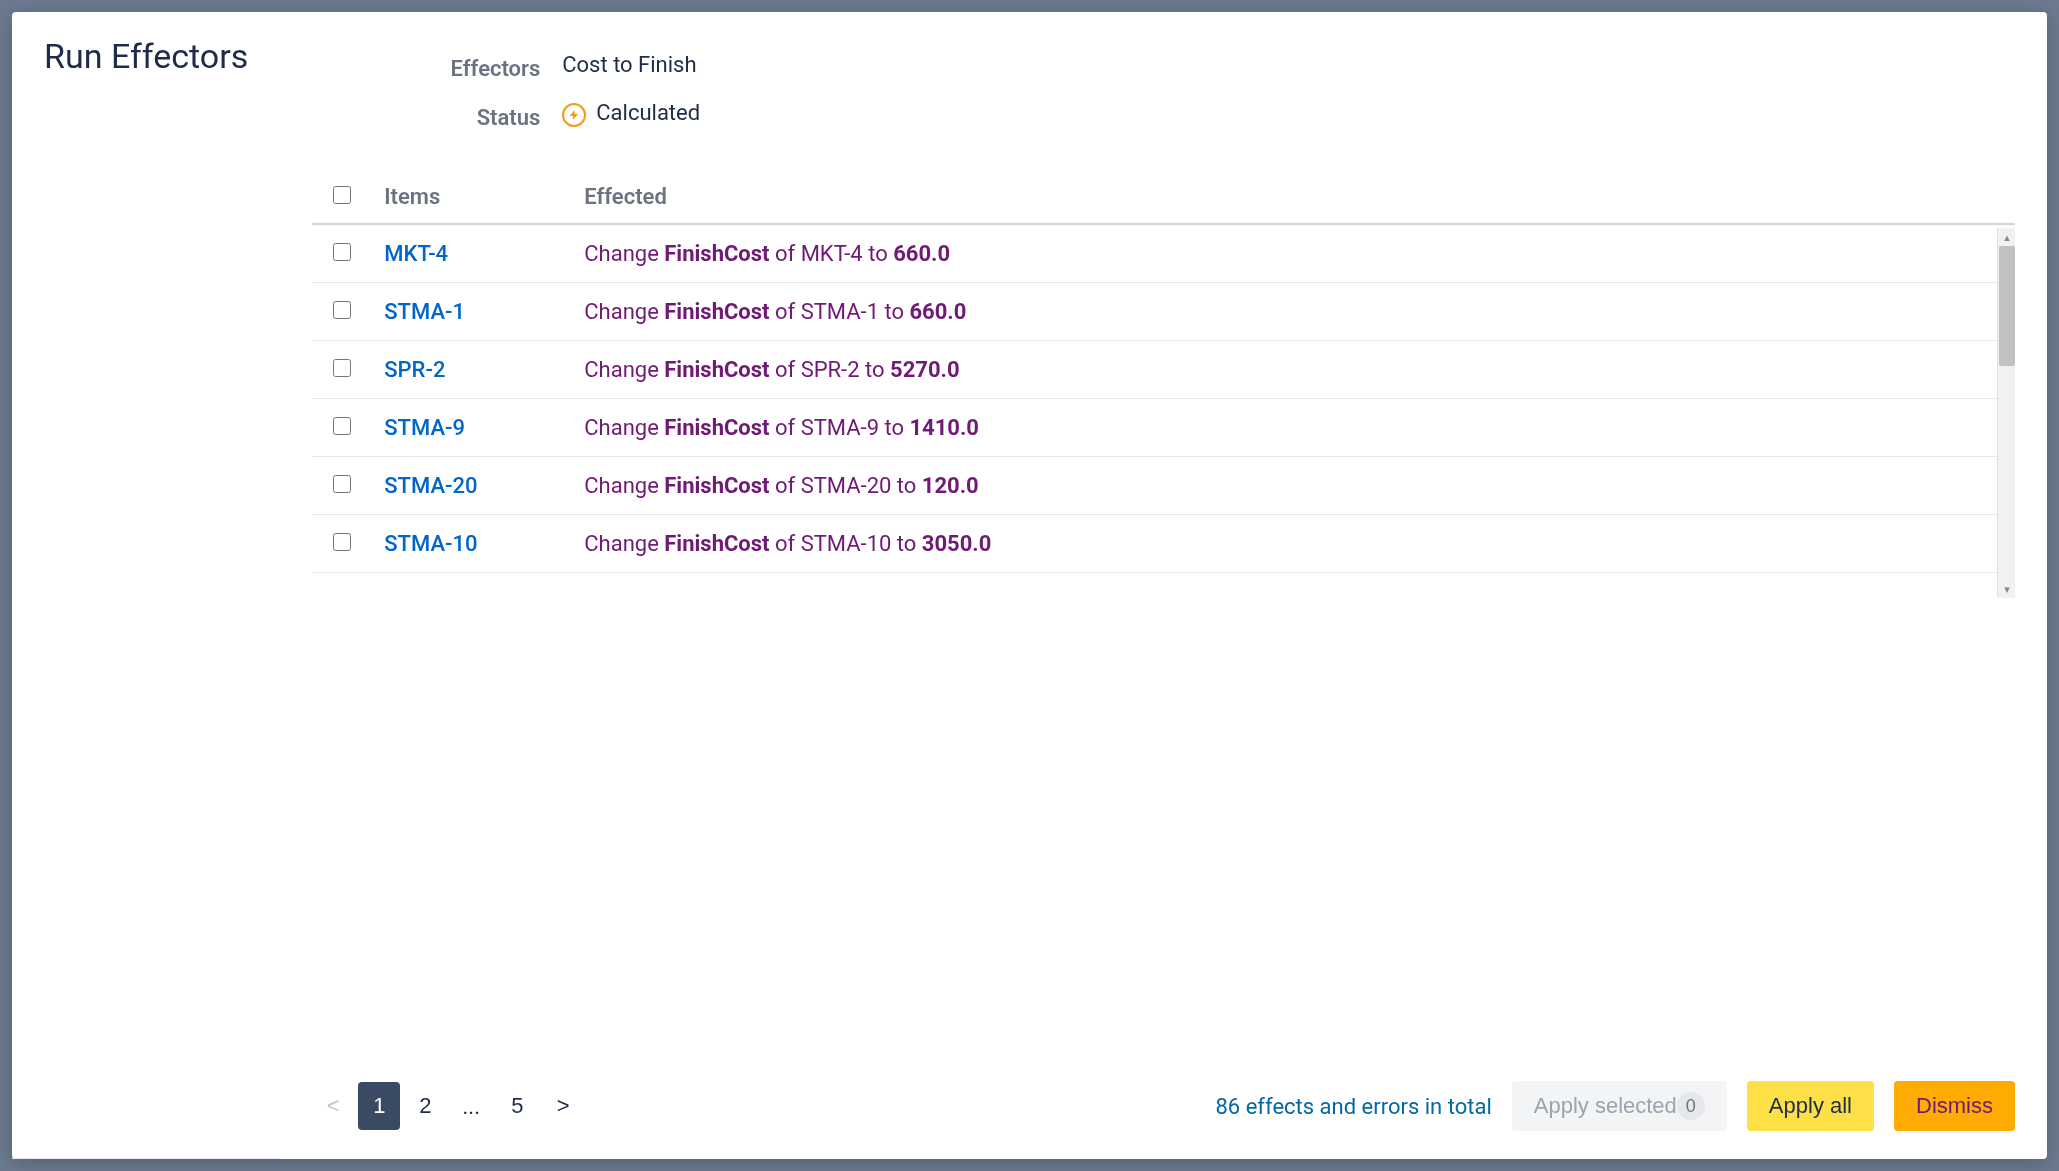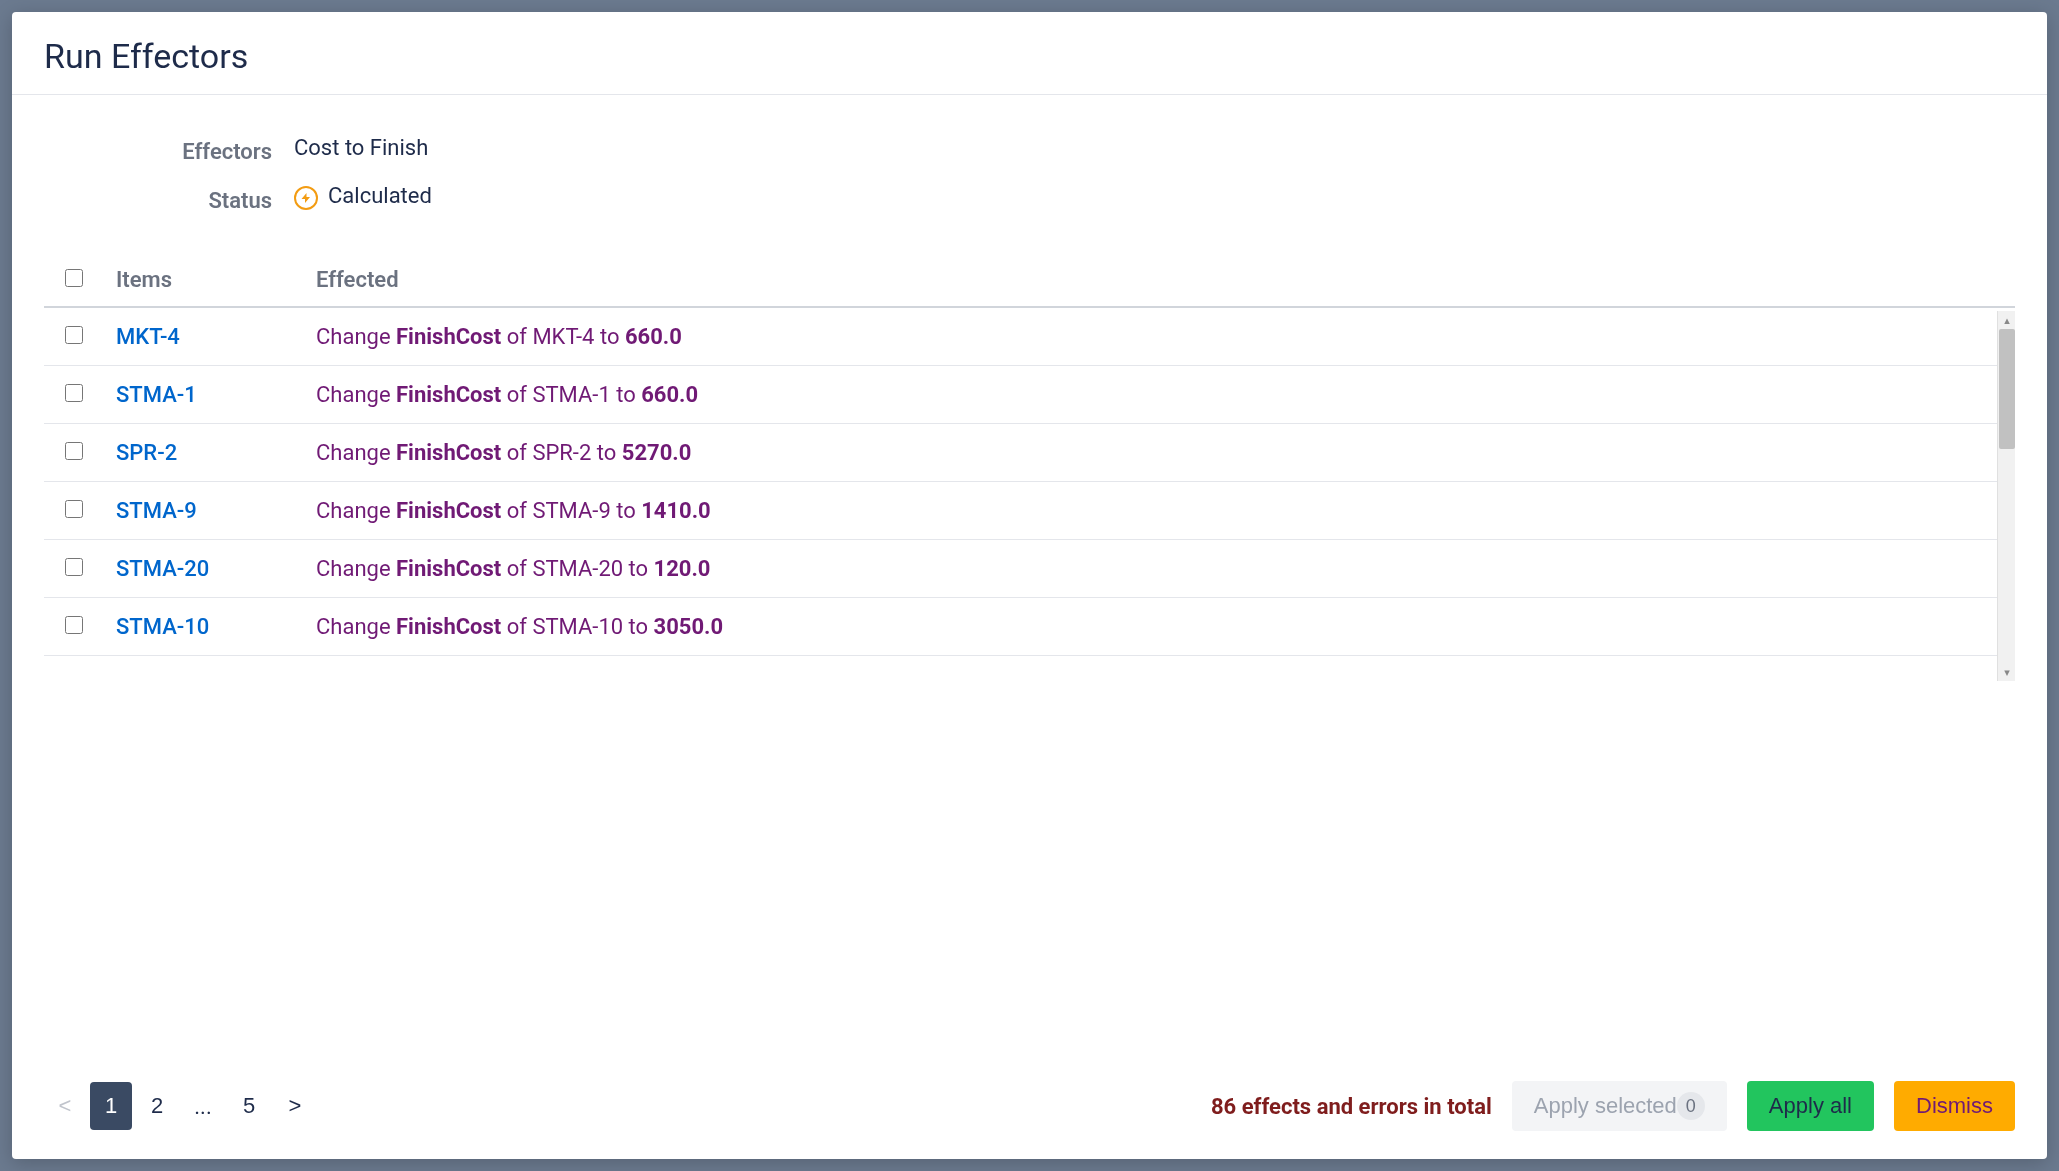--- a/index.html
+++ b/index.html
@@ -16,21 +16,21 @@
       font-size: 22px;
     }
     
     .modal {
       background: #fff;
       border-radius: 4px;
       box-shadow: 0 4px 20px rgba(0,0,0,0.2);
       width: 100%;
       min-height: calc(100vh - 24px);
       display: flex;
-      flex-direction: column;
+      flex-direction: row;
     }
     
     .modal-header {
       padding: 24px 32px 18px 32px;
       border-bottom: 1px solid #e4e6eb;
     }
     
     .modal-title {
       font-size: 34px;
       font-weight: 400;
@@ -228,23 +228,22 @@
       justify-content: center;
       font-size: 22px;
       color: #1e2b4a;
     }
     
     .footer-spacer {
       flex: 1;
     }
     
     .total-text {
-      color: #7f1d1d;
-      font-size: 22px;
-      font-weight: bold;
+      color: #0369a1;
+      font-size: 22px;
     }
     
     .btn {
       height: 50px;
       padding: 0 22px;
       border-radius: 4px;
       border: none;
       font-size: 22px;
       cursor: pointer;
       display: flex;
@@ -263,21 +262,21 @@
       height: 28px;
       display: inline-flex;
       align-items: center;
       justify-content: center;
       border-radius: 14px;
       font-size: 18px;
       padding: 0 8px;
     }
     
     .btn-apply-all {
-      background: #22c55e;
+      background: #fde047;
       color: #1e2b4a;
     }
     
     .btn-dismiss {
       background: #ffab00;
       color: #701a75;
     }
   </style>
 </head>
 <body>

